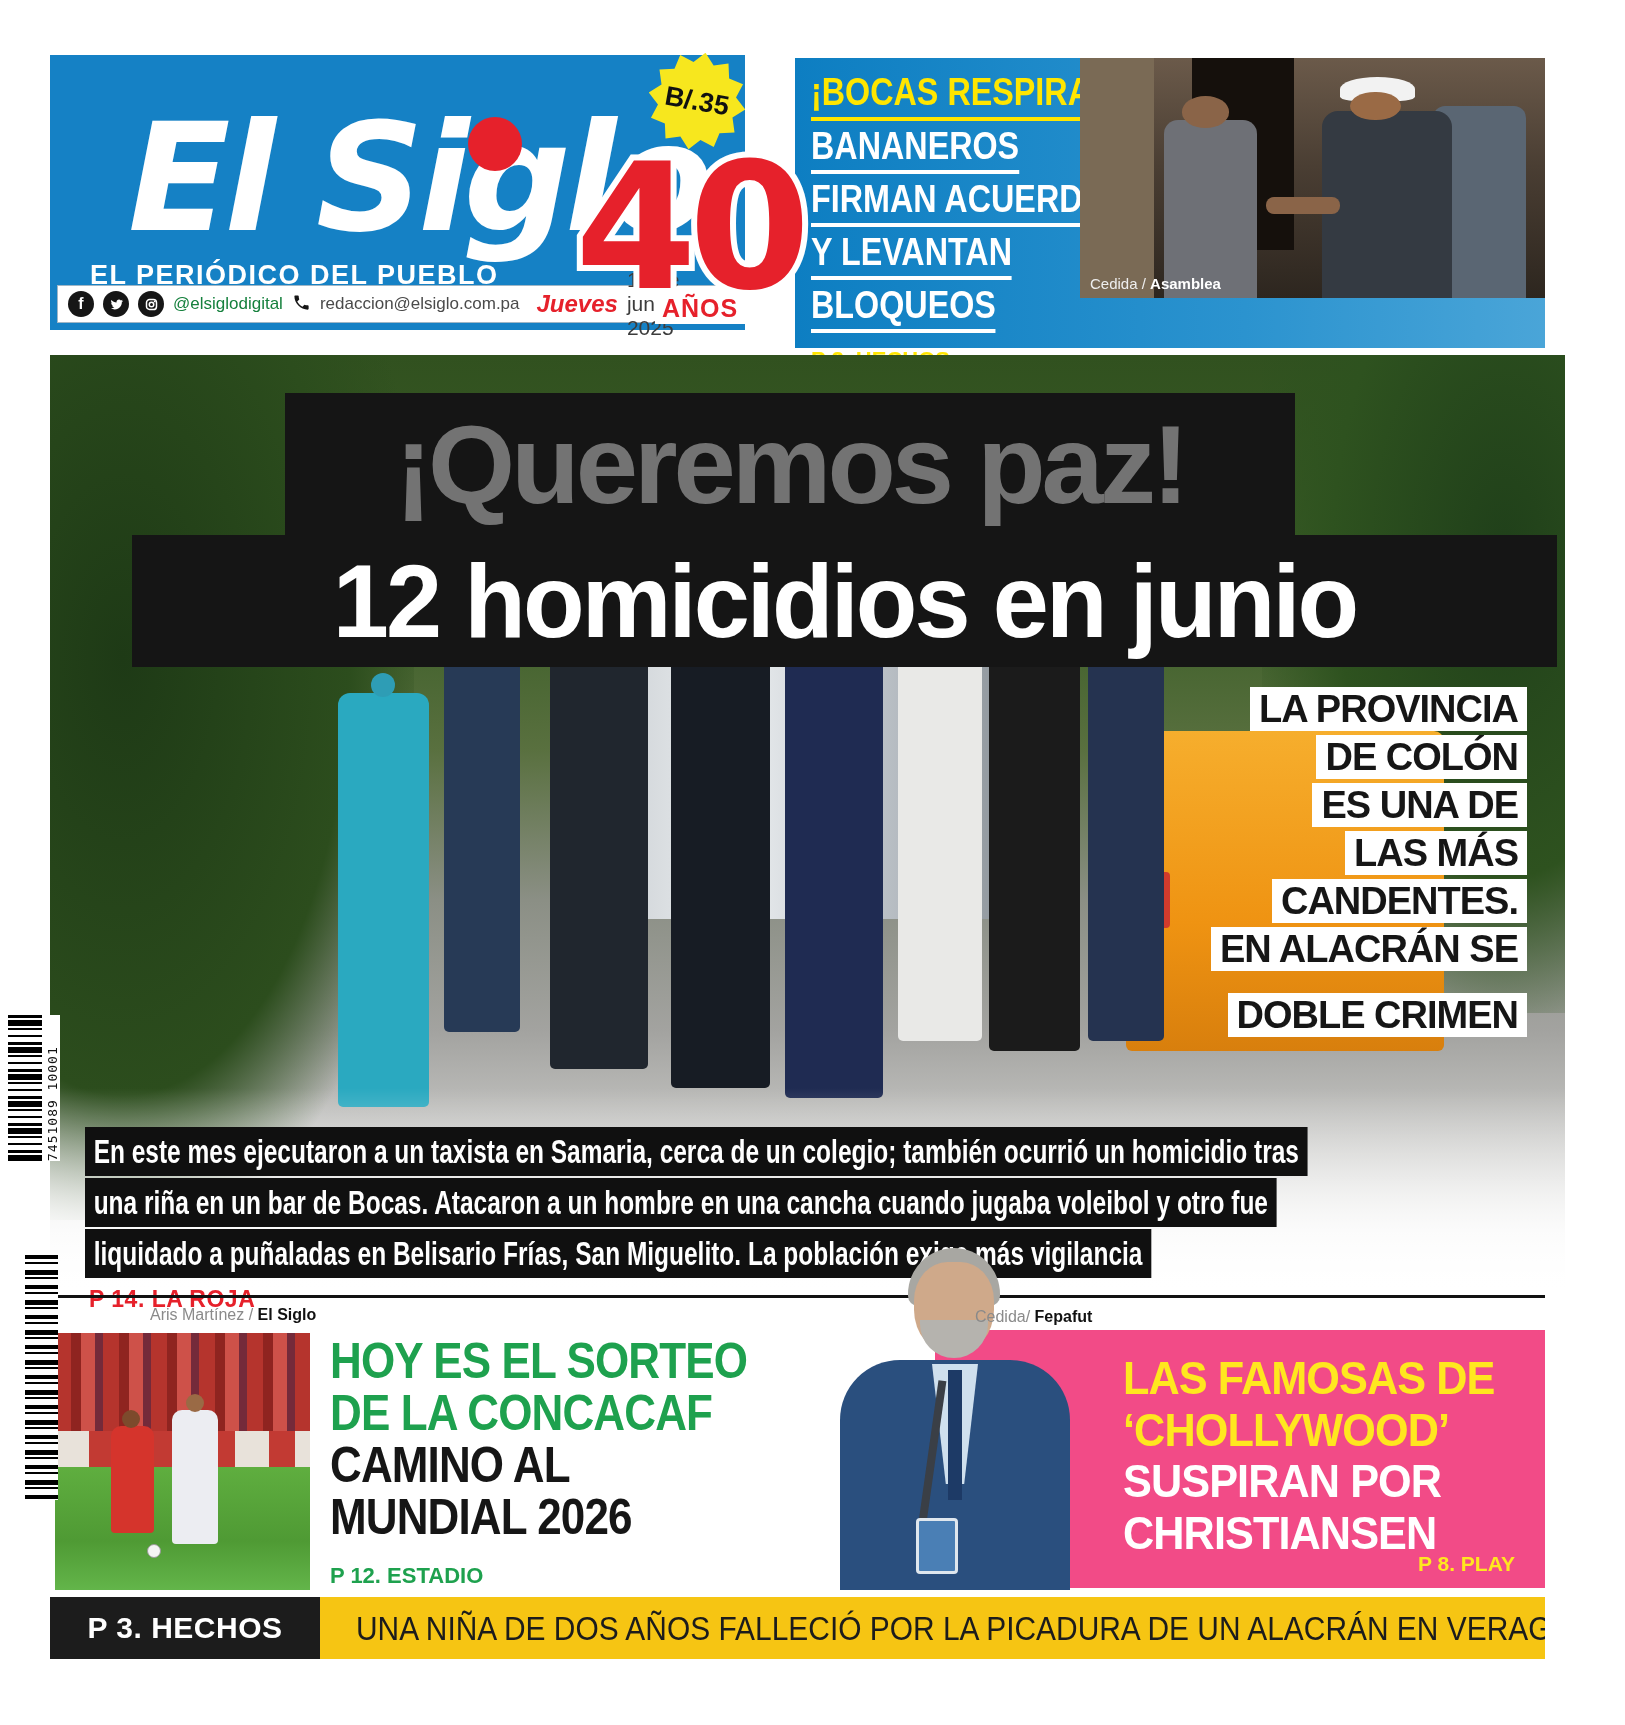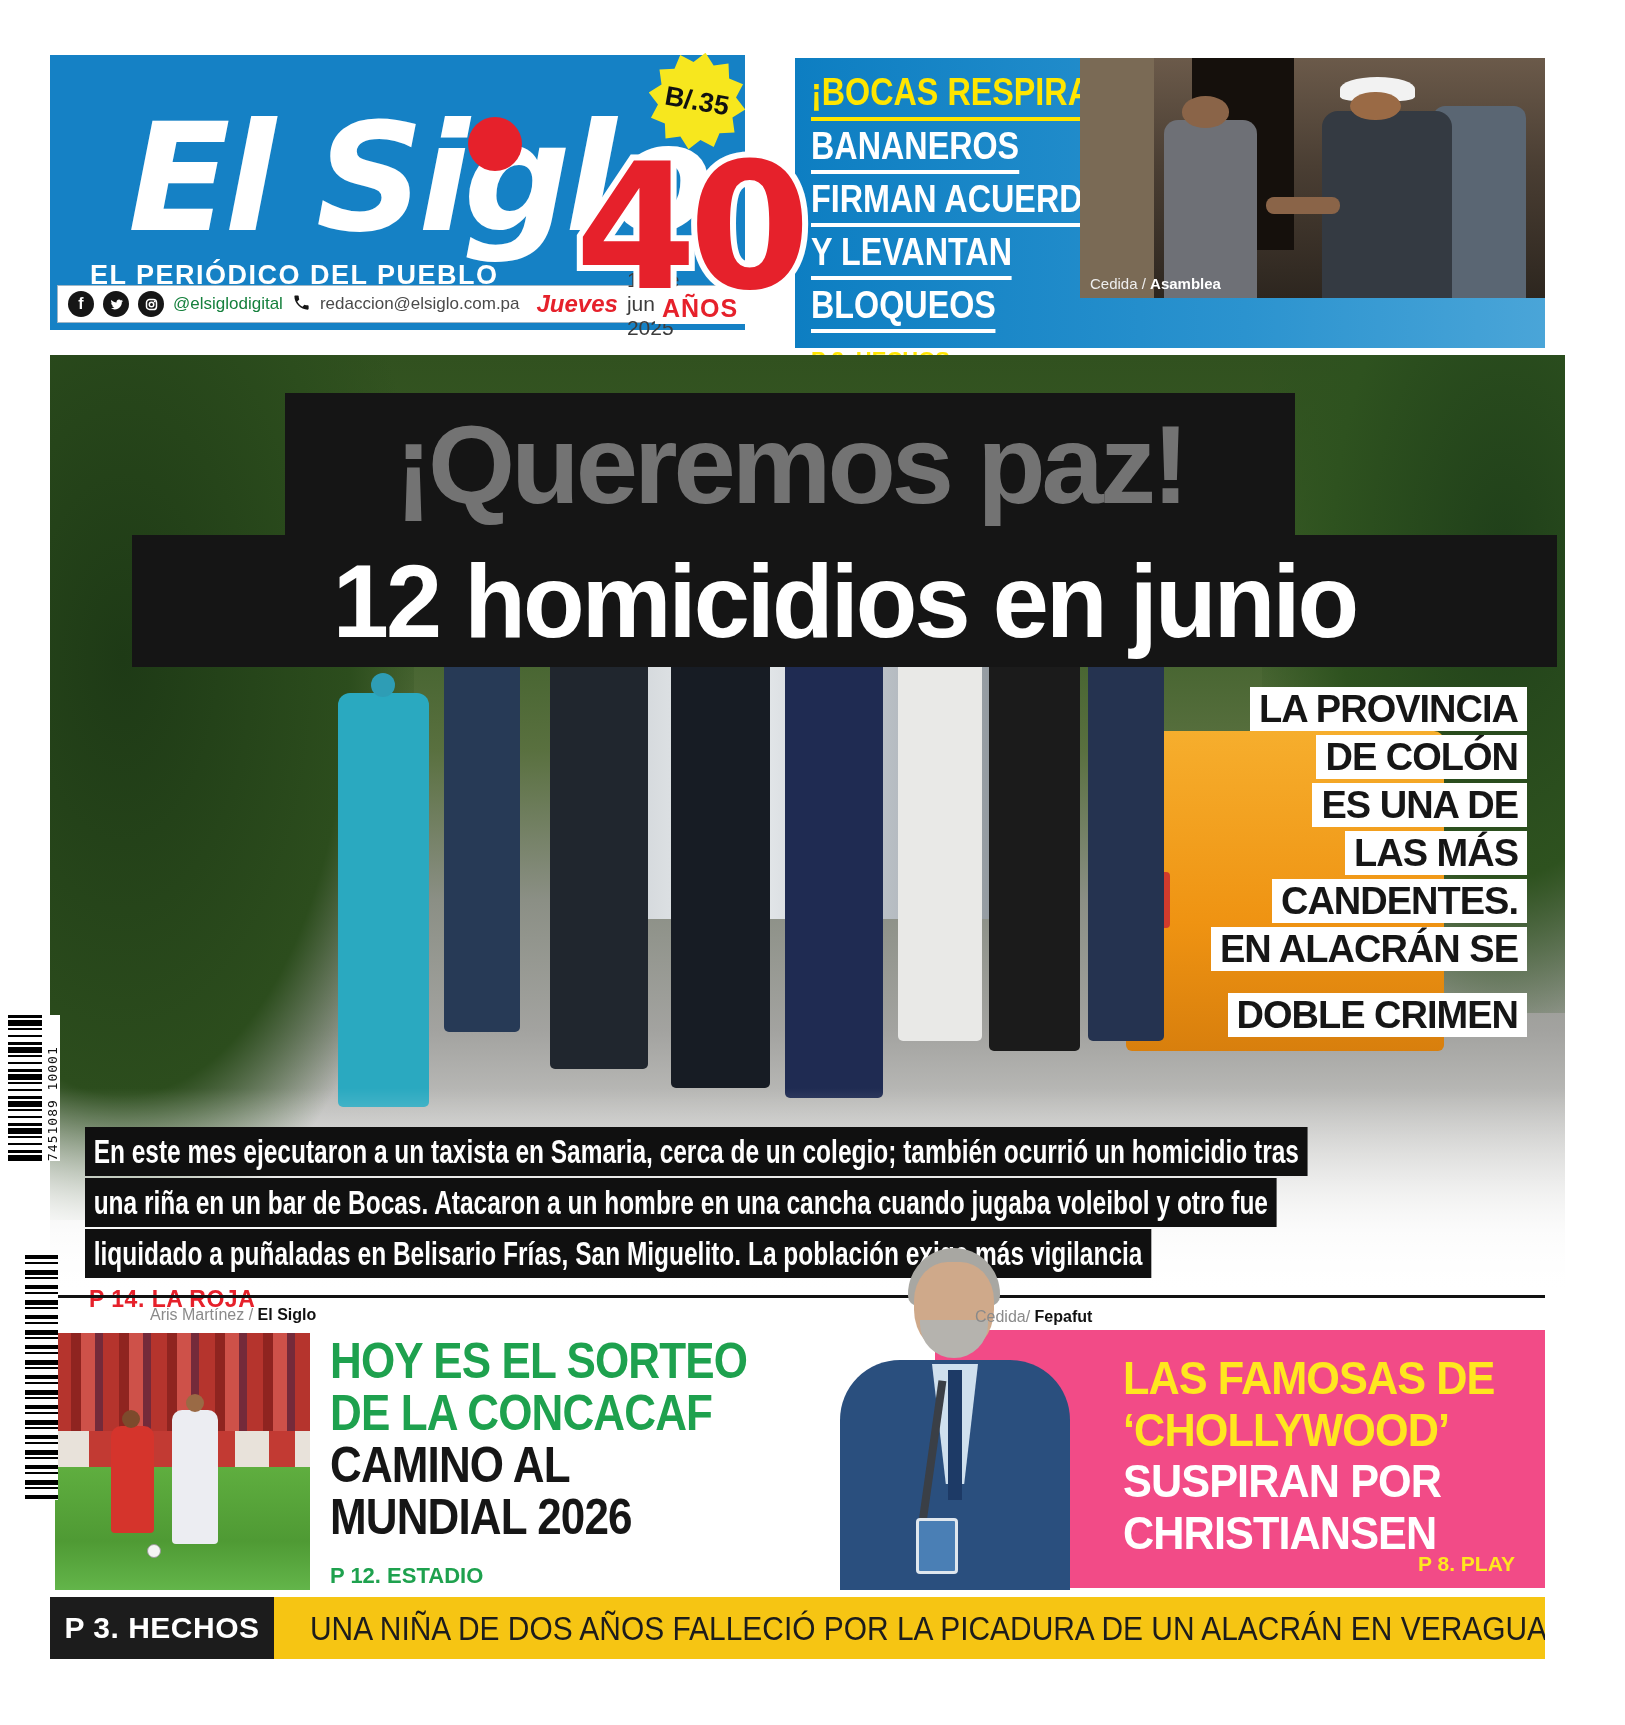--- a/index.html
+++ b/index.html
@@ -169,21 +169,21 @@
      border-radius:60px 60px 0 0; }
   .man-shirt { position:absolute; left:112px; top:64px; width:46px; height:120px; background:#cfe0ee;
      clip-path:polygon(0 0,100% 0,70% 100%,30% 100%); }
   .man-tie { position:absolute; left:128px; top:70px; width:14px; height:130px; background:#1d3a66; }
   .man-lanyard { position:absolute; left:108px; top:80px; width:8px; height:150px; background:#3a3f46; transform:rotate(8deg); }
   .man-badge { position:absolute; left:96px; top:218px; width:42px; height:56px; background:#4a7fb5;
      border:3px solid #dfe7ee; border-radius:4px; }
 
   
   .bottom-strip { position:absolute; left:50px; top:1597px; width:1495px; height:62px; display:flex; }
-  .bs-ref { width:224px; background:#1c1c1c; color:#fff; font-weight:bold; font-size:30px;
+  .bs-ref { width:270px; background:#1c1c1c; color:#fff; font-weight:bold; font-size:30px;
      display:flex; align-items:center; justify-content:center; letter-spacing:0.5px; flex:0 0 auto; }
   .bs-bar { flex:1; background:#f6c513; display:flex; align-items:center; padding-left:36px; overflow:hidden; }
   .bs-bar span { color:#1c1c1c; font-size:34px; letter-spacing:0; white-space:nowrap;
      transform:scaleX(0.88); transform-origin:left center; }
 
   
   .barcode1 { position:absolute; left:8px; top:1015px; width:52px; height:146px; background:#fff; }
   .bc-stripes { position:absolute; left:0; top:0; width:34px; height:100%;
      background:repeating-linear-gradient(180deg,#000 0 3px,#fff 3px 5px,#000 5px 11px,#fff 11px 13px,#000 13px 15px,#fff 15px 20px,#000 20px 22px,#fff 22px 27px); }
   .bc-num { position:absolute; right:0; top:0; height:100%; writing-mode:vertical-rl;

